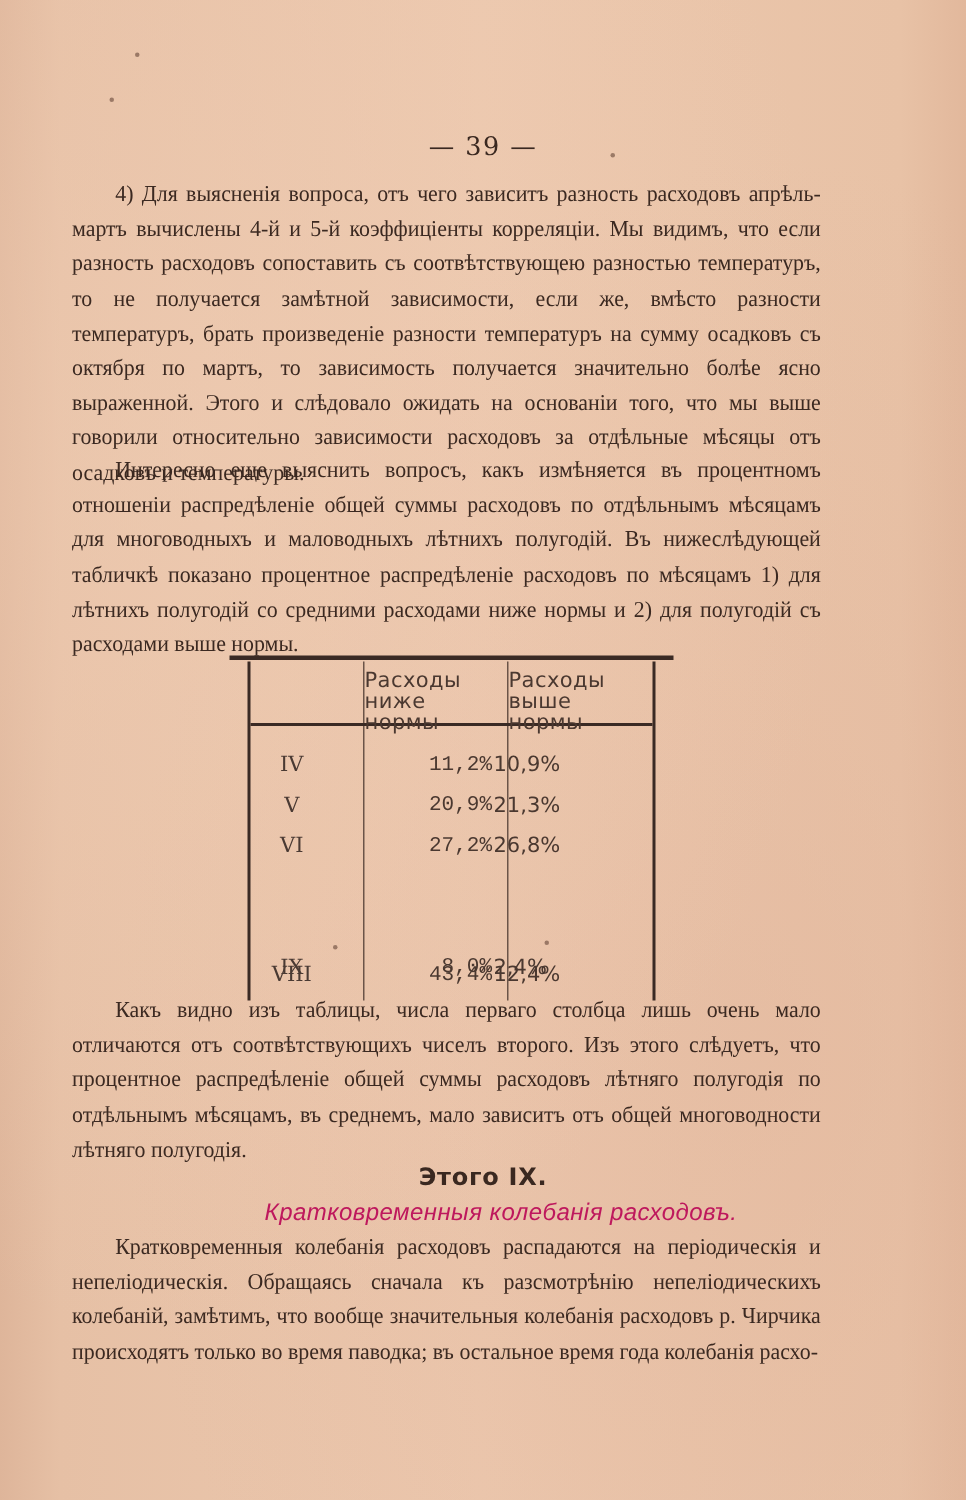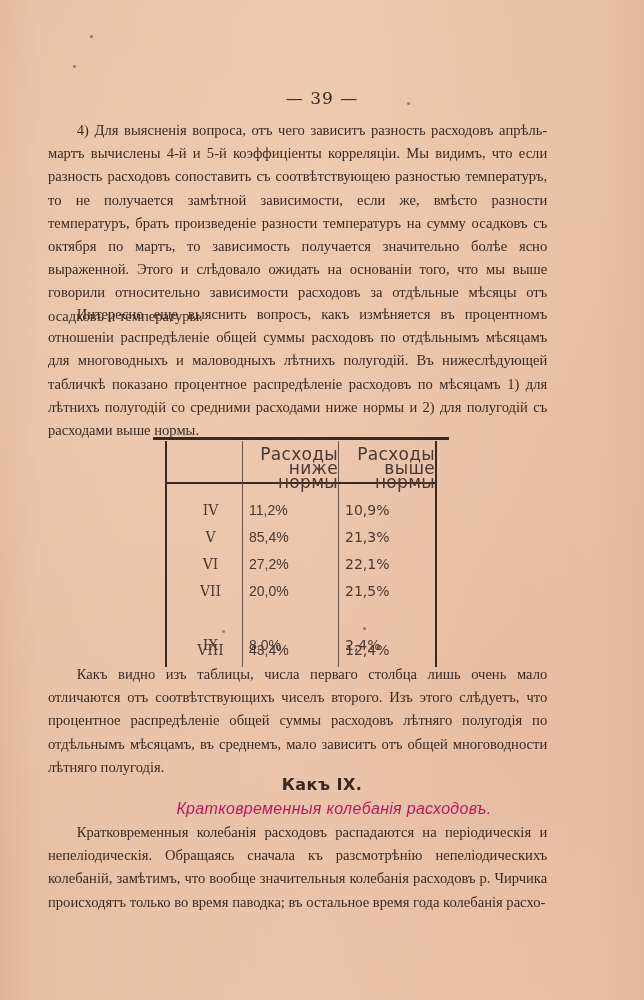--- a/index.html
+++ b/index.html
@@ -33,30 +33,30 @@
 
   .table-wrap { position: absolute; left: 153px; top: 437px; width: 296px; height: 230px; }
   .rule-top { position: absolute; left: 0; top: 0; width: 296px; height: 3px; background: #3a2a24; }
   .vline { position: absolute; background: #3a2a24; }
   .v-left { left: 12px; top: 4px; width: 2px; height: 226px; }
   .v-right { left: 282px; top: 4px; width: 2px; height: 226px; }
   .v-c1 { left: 89px; top: 4px; width: 1px; height: 226px; background: #6b5448; }
   .v-c2 { left: 185px; top: 4px; width: 1px; height: 226px; background: #6b5448; }
   .rule-head { position: absolute; left: 14px; top: 45px; width: 268px; height: 2px; background: #3a2a24; }
   .th {
-    position: absolute; top: 10px; text-align: right;
+    position: absolute; top: 10px; text-align: left;
     font-family: "DejaVu Sans", "Liberation Sans", sans-serif;
-    font-size: 17px; line-height: 14px; color: #4a3830; letter-spacing: 0.3px;
+    font-size: 14px; line-height: 14px; color: #4a3830; letter-spacing: 0.3px;
   }
   .th1 { left: 90px; width: 95px; }
   .th2 { left: 186px; width: 96px; }
-  .row { position: absolute; left: 20px; width: 268px; height: 26px; }
+  .row { position: absolute; left: 4px; width: 268px; height: 26px; }
   .cell { position: absolute; top: 0; font-size: 14px; line-height: 26px; color: #4a3830; }
   .cell.month { left: 0; width: 75px; text-align: center; font-family: "DejaVu Serif", serif; color: #4a3a33; }
-  .cell.low { left: 76px; width: 95px; text-align: left; font-family: Liberation Sans, sans-serif; }
+  .cell.low { left: 76px; width: 95px; text-align: right; font-family: Liberation Mono, monospace; }
   .cell.high { left: 172px; width: 96px; text-align: left; font-family: "DejaVu Sans", "Liberation Sans", sans-serif; }
 
   .chapter-title {
     position: absolute; top: 775px; left: 0; width: 644px; text-align: center;
     font-family: "DejaVu Sans", "Liberation Sans", sans-serif;
     font-size: 16px; font-weight: bold; color: #3a2820; letter-spacing: 0.5px;
   }
   .chapter-subtitle {
     position: absolute; top: 800px; left: 12px; width: 644px; text-align: center;
     font-family: Liberation Sans, sans-serif;
@@ -92,50 +92,45 @@
     <div class="th th2" style="white-space:pre-line;">Расходы
 выше нормы</div>
 
     <div class="row" style="top:60px;">
       <span class="cell month">IV</span>
       <span class="cell low">11,2%</span>
       <span class="cell high">10,9%</span>
     </div>
     <div class="row" style="top:87px;">
       <span class="cell month">V</span>
-      <span class="cell low">85,4%</span>
+      <span class="cell low">20,9%</span>
       <span class="cell high">21,3%</span>
     </div>
     <div class="row" style="top:114px;">
       <span class="cell month">VI</span>
       <span class="cell low">27,2%</span>
-      <span class="cell high">22,1%</span>
-    </div>
-    <div class="row" style="top:141px;">
-      <span class="cell month">VII</span>
-      <span class="cell low">20,0%</span>
-      <span class="cell high">21,5%</span>
+      <span class="cell high">26,8%</span>
     </div>
     <div class="row" style="top:168px;margin-top:32px;">
       <span class="cell month">VIII</span>
       <span class="cell low">43,4%</span>
       <span class="cell high">12,4%</span>
     </div>
     <div class="row" style="top:195px;">
       <span class="cell month">IX</span>
       <span class="cell low">8,0%</span>
       <span class="cell high">2,4%</span>
     </div>
   </div>
 
   <div class="body-text p3">
     <p>Какъ видно изъ таблицы, числа перваго столбца лишь очень мало отличаются отъ соотвѣтствующихъ чиселъ второго. Изъ этого слѣдуетъ, что процентное распредѣленіе общей суммы расходовъ лѣтняго полугодія по отдѣльнымъ мѣсяцамъ, въ среднемъ, мало зависитъ отъ общей многоводности лѣтняго полугодія.</p>
   </div>
 
-  <div class="chapter-title">Какъ IX.</div>
+  <div class="chapter-title">Этого IX.</div>
   <div class="chapter-subtitle">Кратковременныя колебанія расходовъ.</div>
 
   <div class="body-text p4">
     <p>Кратковременныя колебанія расходовъ распадаются на періодическія и непеліодическія. Обращаясь сначала къ разсмотрѣнію непеліодическихъ колебаній, замѣтимъ, что вообще значительныя колебанія расходовъ р. Чирчика происходятъ только во время паводка; въ остальное время года колебанія расхо-</p>
   </div>
 
   <div class="speck" style="left:90px; top:35px;"></div>
   <div class="speck" style="left:73px; top:65px;"></div>
   <div class="speck" style="left:363px; top:627px;"></div>
   <div class="speck" style="left:222px; top:630px;"></div>

